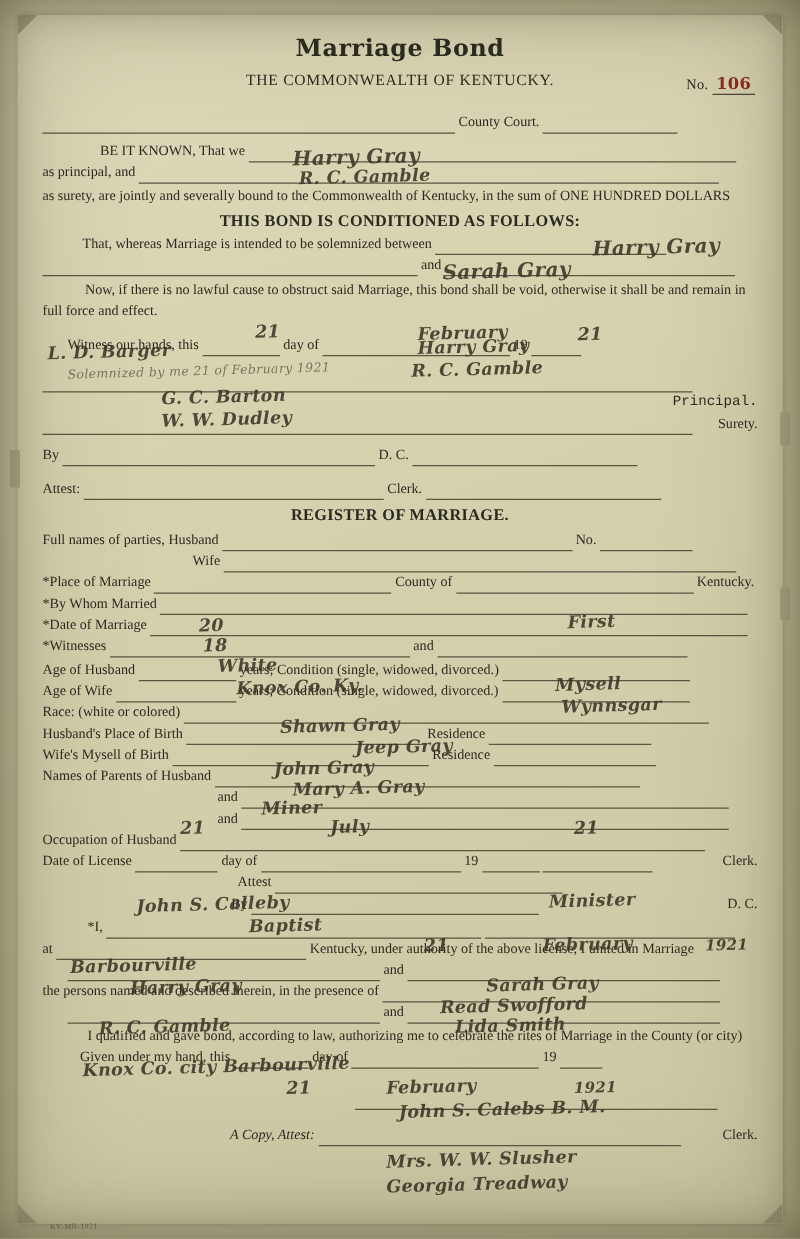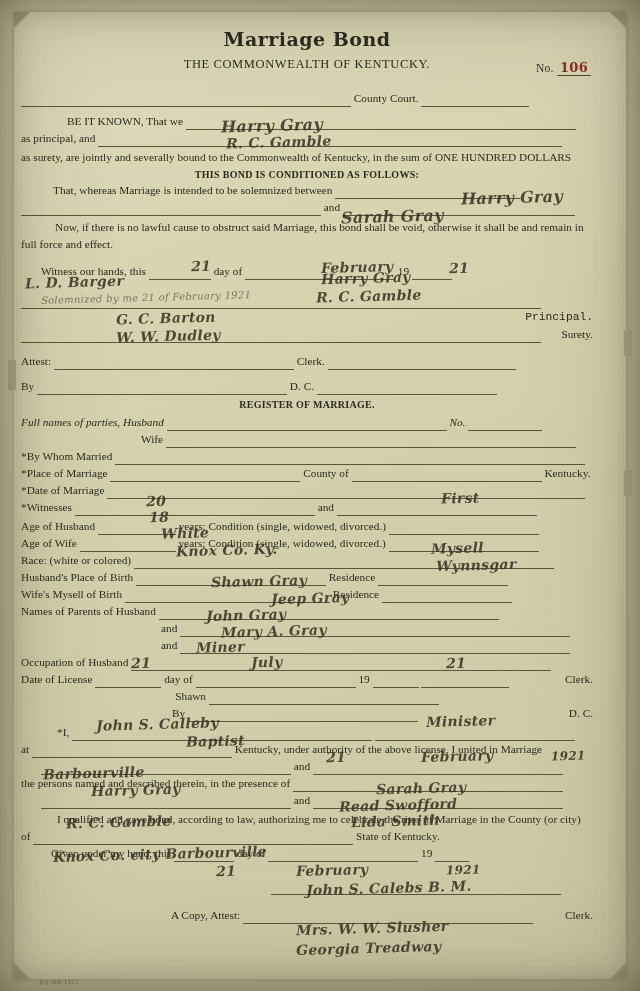--- a/index.html
+++ b/index.html
@@ -31,21 +31,21 @@
   .fold{position:absolute;background:#a8a484;z-index:30;}
   .fold.tl{left:14px;top:12px;width:16px;height:16px;clip-path:polygon(0 0,100% 0,0 100%);}
   .fold.tr{right:14px;top:12px;width:16px;height:16px;clip-path:polygon(100% 0,100% 100%,0 0);}
   .fold.bl{left:14px;bottom:12px;width:16px;height:16px;clip-path:polygon(0 100%,100% 100%,0 0);}
   .fold.br{right:14px;bottom:12px;width:16px;height:16px;clip-path:polygon(100% 100%,0 100%,100% 0);}
   .nick{position:absolute;background:#b3af8e;z-index:30;}
   .nick.l1{left:8px;top:360px;width:8px;height:30px;}
   .nick.r1{right:8px;top:330px;width:8px;height:26px;}
   .nick.r2{right:8px;top:470px;width:8px;height:26px;}
 
-  .doc{position:absolute;left:21px;top:22px;width:572px;height:950px;z-index:10;}
+  .doc{position:absolute;left:34px;top:22px;width:572px;height:950px;z-index:10;}
 
   .title{
     text-align:center;
     font-family:"DejaVu Serif", serif;
     font-weight:bold;
     font-size:19px;
     letter-spacing:.5px;
     margin-top:6px;
   }
   .subtitle{
@@ -58,21 +58,21 @@
   .no-box{
     position:absolute;right:2px;top:38px;font-size:11.5px;letter-spacing:.3px;
   }
   .no-val{
     font-family:"DejaVu Serif",serif;color:#8c2b20;font-weight:bold;font-size:13px;
     border-bottom:1px solid #4b4736;padding:0 3px;
   }
 
   .ln{border-bottom:1px solid #5a5541;display:inline-block;vertical-align:bottom;height:12px;}
   .row{font-size:11.3px;line-height:17px;position:relative;margin:0;}
-  .ctr-head{text-align:center;font-size:10px;letter-spacing:.3px;font-weight:bold;}
+  .ctr-head{text-align:center;font-size:13px;letter-spacing:.3px;font-weight:bold;}
 
   
   .hw{
     position:absolute;
     font-family:"DejaVu Serif", serif;
     font-style:italic;
     color:#3a3526;
     white-space:nowrap;
     transform:rotate(-1.6deg);
     opacity:.88;
@@ -161,55 +161,55 @@
 
     <div class="row" style="margin-top:12px;">
       <span class="ln" style="width:520px;margin-left:0;"></span>
       <span style="float:right;font-family:Liberation Mono, monospace;">Principal.</span>
     </div>
     <div class="row" style="margin-top:10px;">
       <span class="ln" style="width:520px;"></span>
       <span style="float:right;">Surety.</span>
     </div>
 
+    <div class="row" style="margin-top:8px;">
+      <span>By</span>
+      <span class="ln" style="width:250px;"></span>
+      <span>D. C.</span>
+      <span class="ln" style="width:180px;"></span>
+    </div>
     <div class="row" style="margin-top:10px;">
       <span>Attest:</span>
       <span class="ln" style="width:240px;"></span>
       <span>Clerk.</span>
       <span class="ln" style="width:188px;"></span>
     </div>
-    <div class="row" style="margin-top:8px;">
-      <span>By</span>
-      <span class="ln" style="width:250px;"></span>
-      <span>D. C.</span>
-      <span class="ln" style="width:180px;"></span>
-    </div>
 
     <div class="ctr-head" style="margin-top:4px;">REGISTER OF MARRIAGE.</div>
 
-    <div class="row" style="margin-top:4px;font-style:italic;">
+    <div class="row" style="margin-top:4px;">
       <span>Full names of parties, Husband</span>
       <span class="ln" style="width:280px;"></span>
       <span>No.</span>
       <span class="ln" style="width:74px;"></span>
     </div>
     <div class="row">
       <span style="margin-left:120px;">Wife</span>
       <span class="ln" style="width:410px;"></span>
-    </div>
-    <div class="row">
-      <span>*By Whom Married</span>
-      <span class="ln" style="width:470px;"></span>
     </div>
     <div class="row">
       <span>*Place of Marriage</span>
       <span class="ln" style="width:190px;"></span>
       <span>County of</span>
       <span class="ln" style="width:190px;"></span>
       <span>Kentucky.</span>
+    </div>
+    <div class="row">
+      <span>*By Whom Married</span>
+      <span class="ln" style="width:470px;"></span>
     </div>
     <div class="row">
       <span>*Date of Marriage</span>
       <span class="ln" style="width:478px;"></span>
     </div>
     <div class="row">
       <span>*Witnesses</span>
       <span class="ln" style="width:240px;"></span>
       <span>and</span>
       <span class="ln" style="width:200px;"></span>
@@ -263,21 +263,21 @@
       <span>Date of License</span>
       <span class="ln" style="width:66px;"></span>
       <span>day of</span>
       <span class="ln" style="width:160px;"></span>
       <span>19</span>
       <span class="ln" style="width:46px;"></span>
       <span class="ln" style="width:88px;"></span>
       <span style="float:right;">Clerk.</span>
     </div>
     <div class="row" style="text-align:center;">
-      <span>Shawn</span>
+      <span>Attest</span>
       <span class="ln" style="width:230px;"></span>
     </div>
     <div class="row" style="text-align:center;">
       <span>By</span>
       <span class="ln" style="width:230px;"></span>
       <span style="float:right;">D. C.</span>
     </div>
 
 
     <div class="row" style="margin-top:2px;">
@@ -299,40 +299,35 @@
       <span>the persons named and described therein, in the presence of</span>
       <span class="ln" style="width:270px;"></span>
     </div>
     <div class="row">
       <span class="ln" style="width:250px;margin-left:20px;"></span>
       <span>and</span>
       <span class="ln" style="width:250px;"></span>
     </div>
     <div class="row" style="margin-top:2px;">
       <span style="margin-left:36px;">I qualified and gave bond, according to law, authorizing me to celebrate the rites of Marriage in the County (or city)</span>
-    </div>
-    <div class="row">
-      <span>of</span>
-      <span class="ln" style="width:320px;"></span>
-      <span>State of Kentucky.</span>
     </div>
     <div class="row">
       <span style="margin-left:30px;">Given under my hand, this</span>
       <span class="ln" style="width:60px;"></span>
       <span>day of</span>
       <span class="ln" style="width:150px;"></span>
       <span>19</span>
       <span class="ln" style="width:34px;"></span>
     </div>
     <div class="row" style="margin-top:16px;">
       <span class="ln" style="width:290px;margin-left:250px;"></span>
     </div>
 
     <div class="row" style="margin-top:12px;">
-      <span style="margin-left:150px;">A Copy, Attest:</span>
+      <span style="margin-left:150px;font-style:italic;">A Copy, Attest:</span>
       <span class="ln" style="width:290px;"></span>
       <span style="float:right;">Clerk.</span>
     </div>
 
     <div class="hw lg" style="left:200px;top:94px;">Harry Gray</div>
     <div class="hw md" style="left:205px;top:112px;">R. C. Gamble</div>
     <div class="hw lg" style="left:440px;top:166px;">Harry Gray</div>
     <div class="hw lg" style="left:320px;top:185px;">Sarah Gray</div>
 
     <div class="hw md" style="left:170px;top:236px;">21</div>

